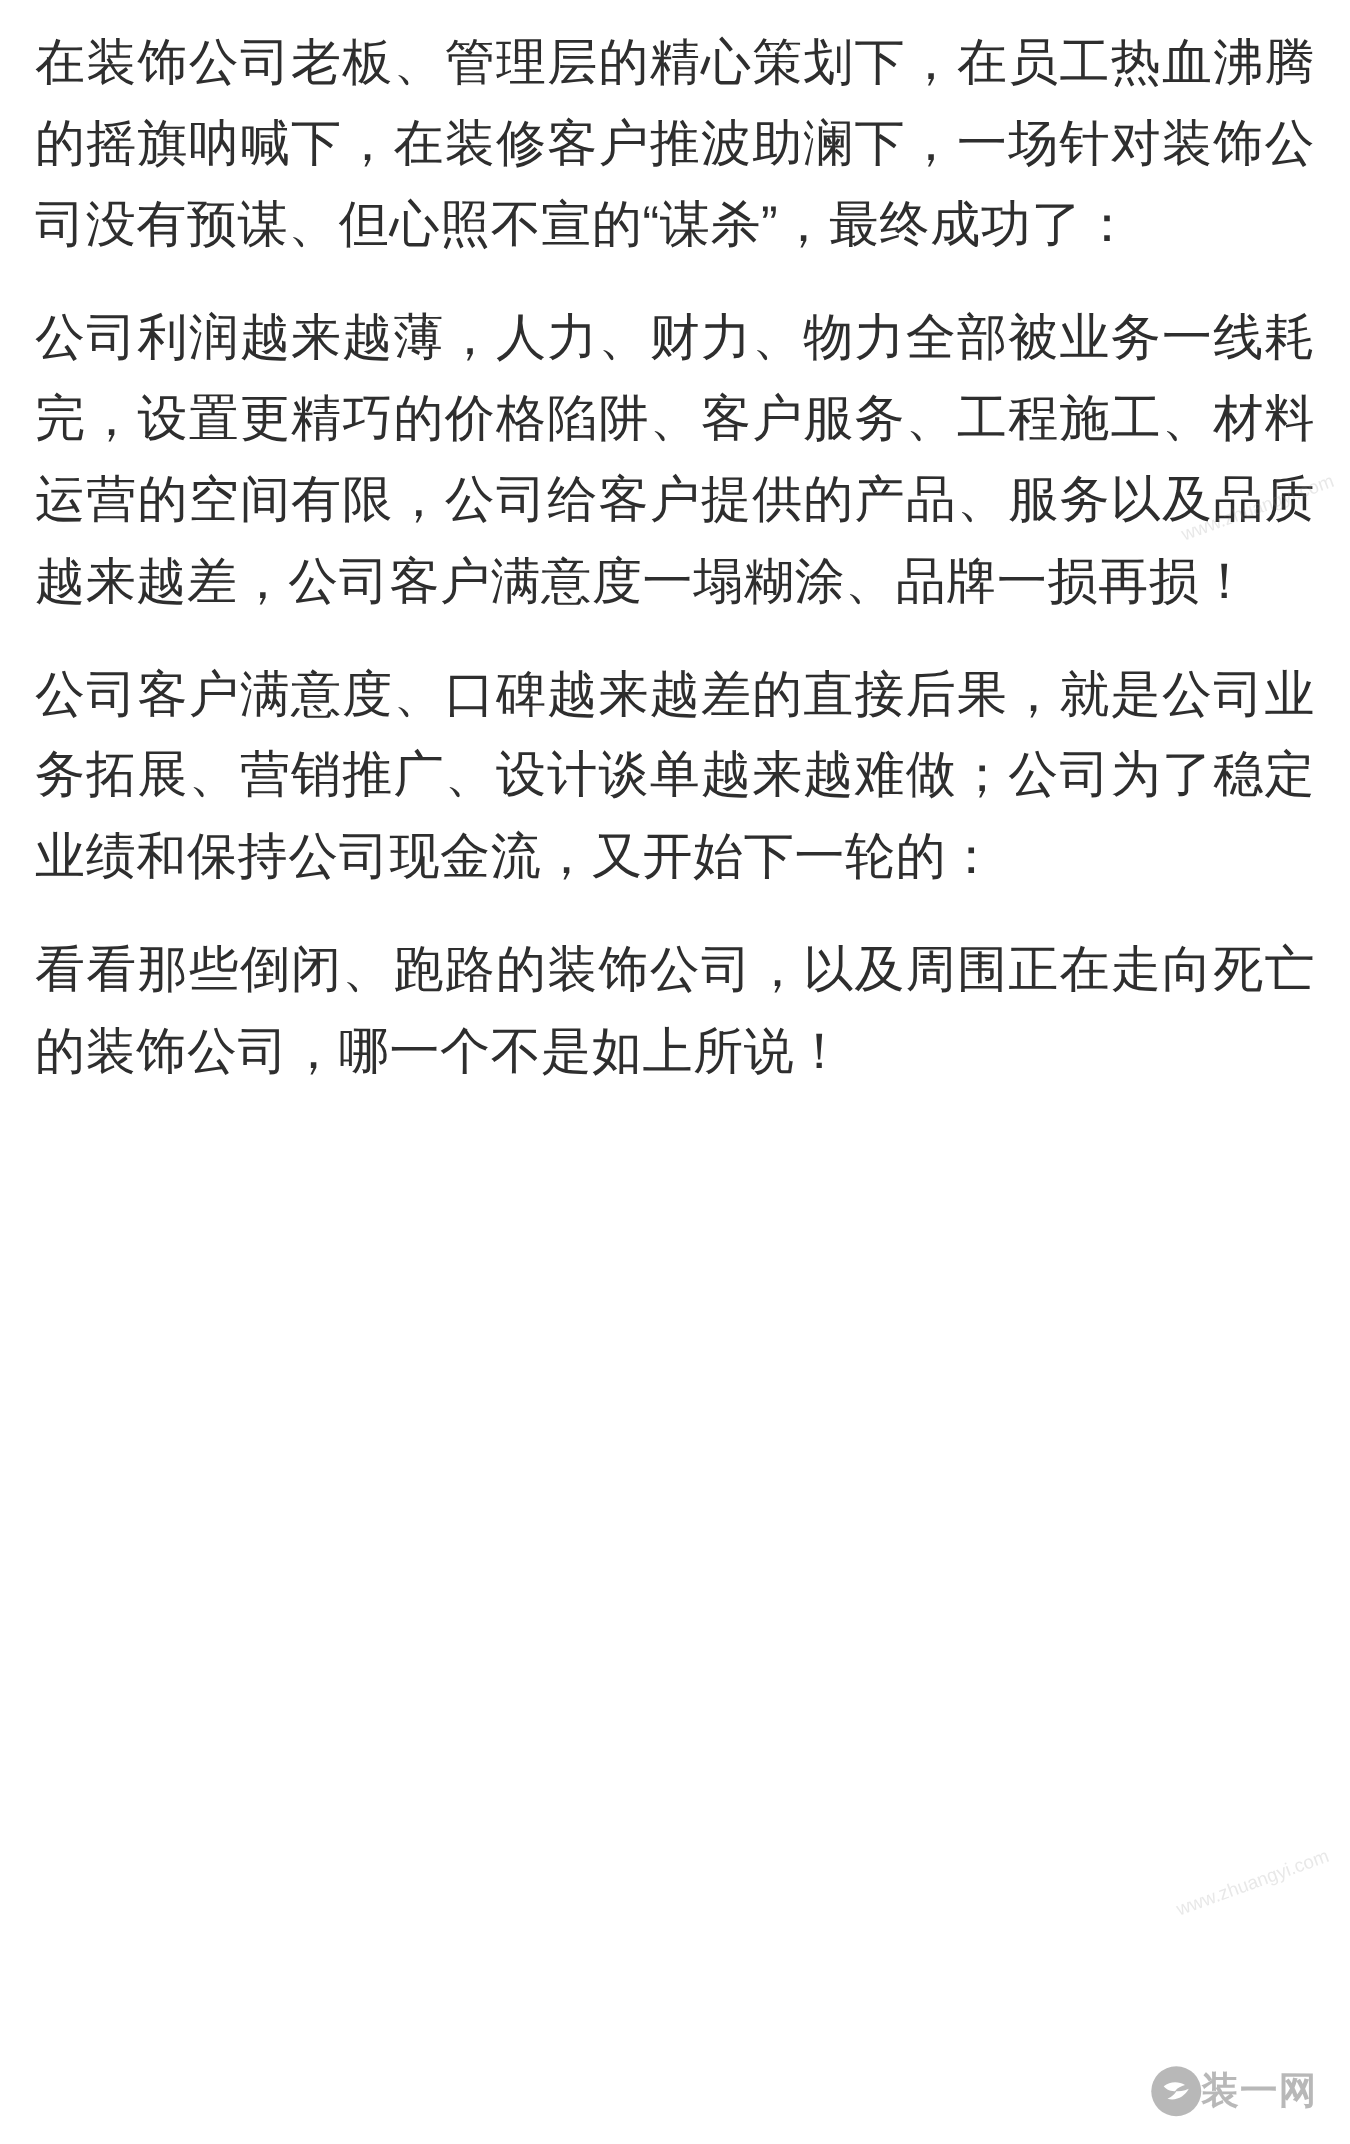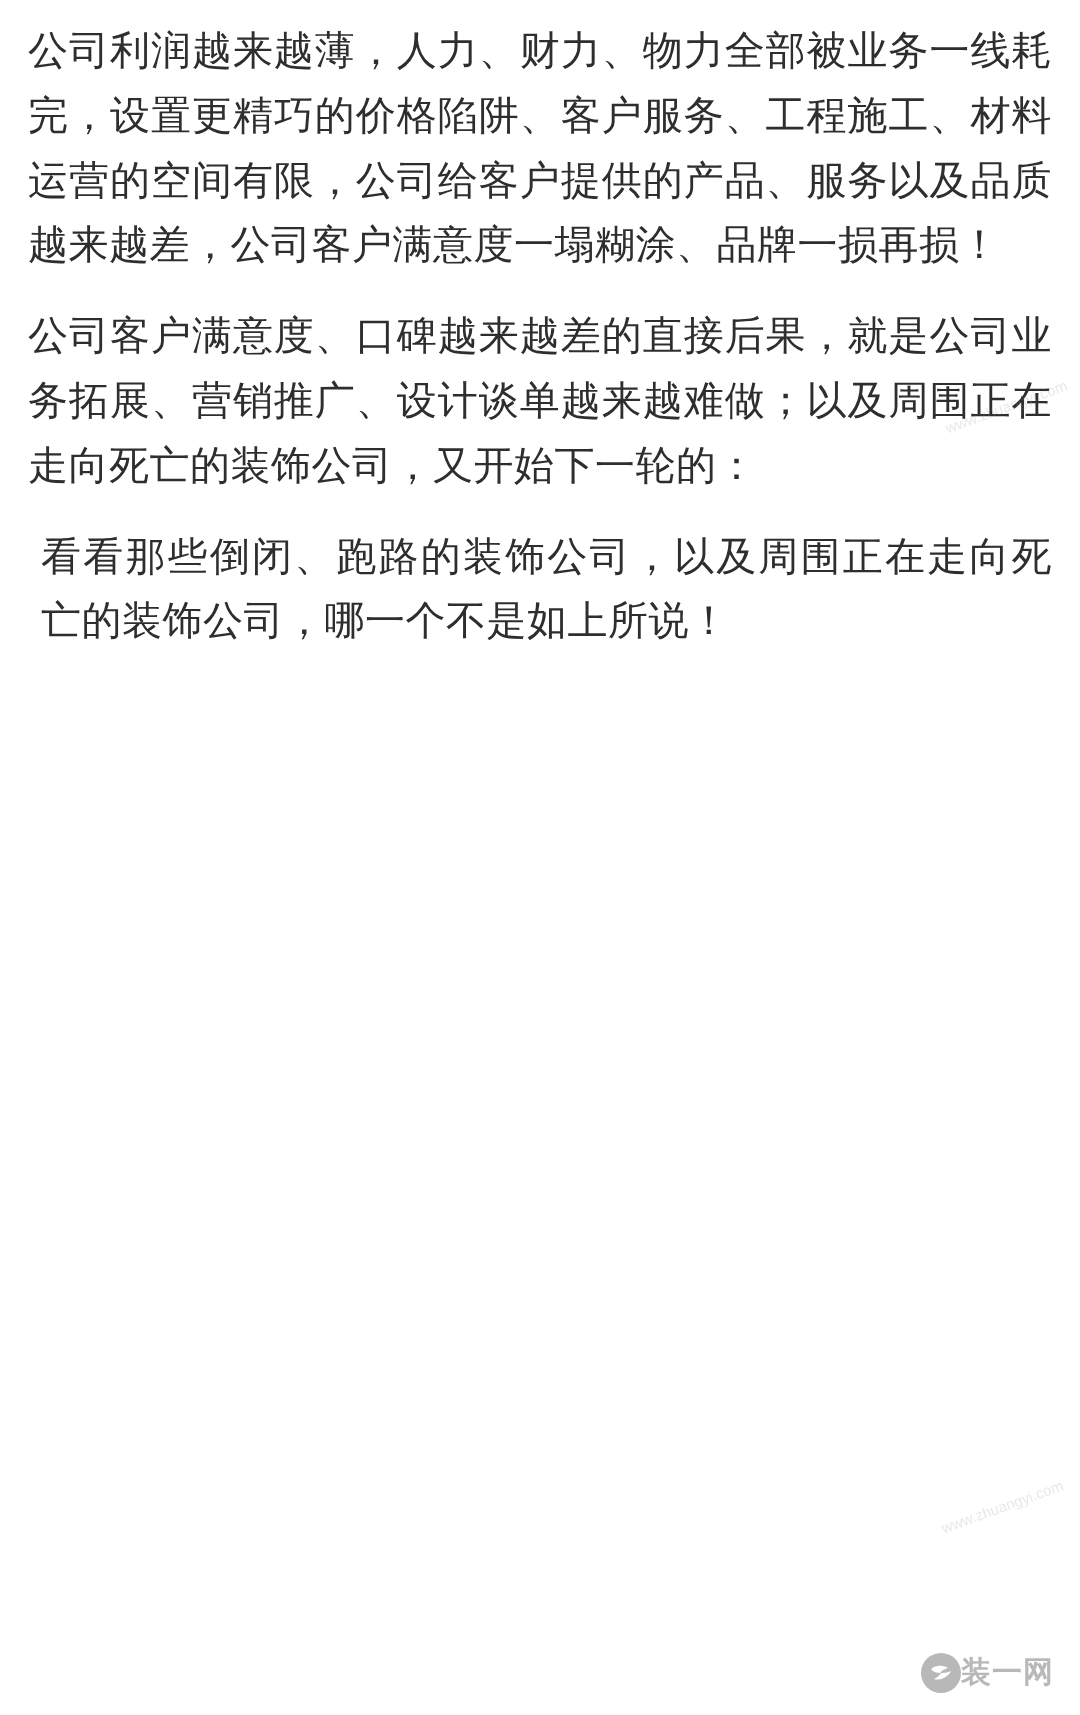--- a/index.html
+++ b/index.html
@@ -25,21 +25,20 @@
     line-height: 1.62;
     letter-spacing: 0.5px;
     color: #2e2e2e;
     margin: 0 0 26px 0;
     text-align: justify;
     text-justify: inter-ideograph;
     font-weight: 400;
   }
   .para:last-child {
     margin-bottom: 0;
-    margin-left: 13px;
   }
   
   .watermark-layer {
     position: absolute;
     inset: 0;
     pointer-events: none;
     z-index: 5;
   }
   .wm {
     position: absolute;
@@ -76,22 +75,23 @@
     font-size: 30px;
     color: #8e8e8e;
     font-weight: 700;
     letter-spacing: 1px;
   }
 </style>
 </head>
 <body>
 
 <div class="article">
+  <p class="para">在装饰公司老板、管理层的精心策划下，在员工热血沸腾的摇旗呐喊下，在装修客户推波助澜下，一场针对装饰公司没有预谋、但心照不宣的“谋杀”，最终成功了：</p>
   <p class="para">公司利润越来越薄，人力、财力、物力全部被业务一线耗完，设置更精巧的价格陷阱、客户服务、工程施工、材料运营的空间有限，公司给客户提供的产品、服务以及品质越来越差，公司客户满意度一塌糊涂、品牌一损再损！</p>
-  <p class="para">公司客户满意度、口碑越来越差的直接后果，就是公司业务拓展、营销推广、设计谈单越来越难做；以及周围正在走向死亡的装饰公司，又开始下一轮的：</p>
+  <p class="para">公司客户满意度、口碑越来越差的直接后果，就是公司业务拓展、营销推广、设计谈单越来越难做；公司为了稳定业绩和保持公司现金流，又开始下一轮的：</p>
   <p class="para">看看那些倒闭、跑路的装饰公司，以及周围正在走向死亡的装饰公司，哪一个不是如上所说！</p>
 </div>
 
 <div class="watermark-layer">
   <div class="wm wm-a">www.zhuangyi.com</div>
   <div class="wm wm-b">www.zhuangyi.com</div>
 </div>
 
 <div class="brand-watermark">
   <span class="brand-mark">

